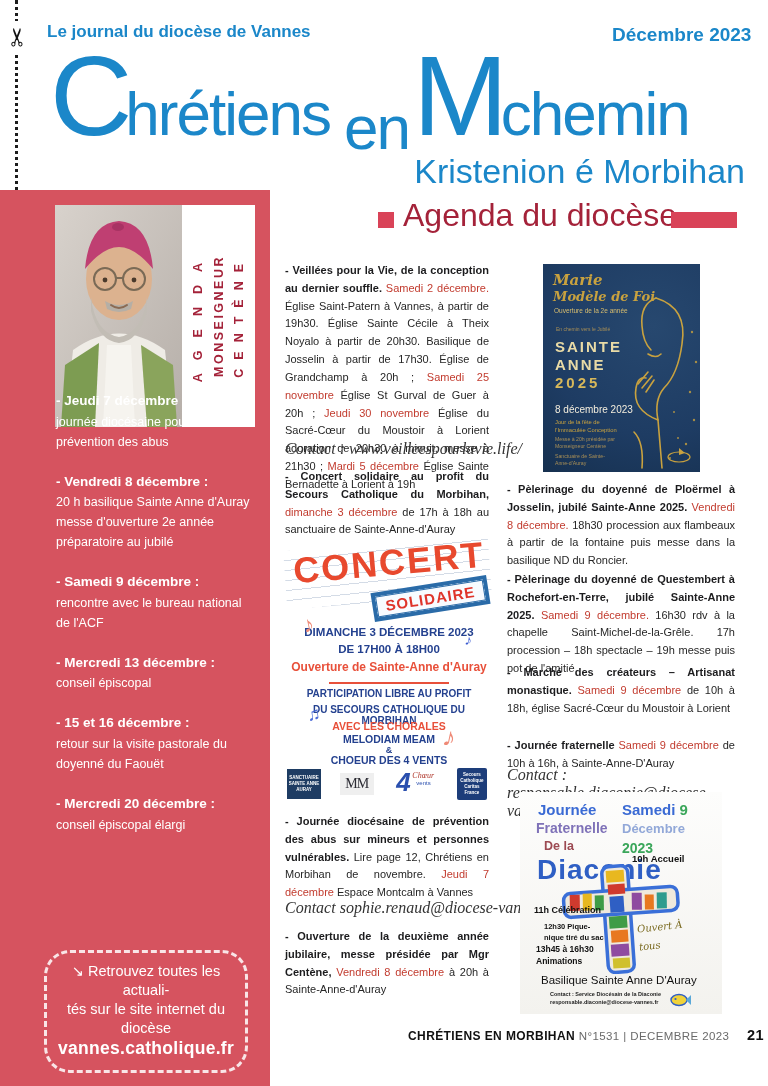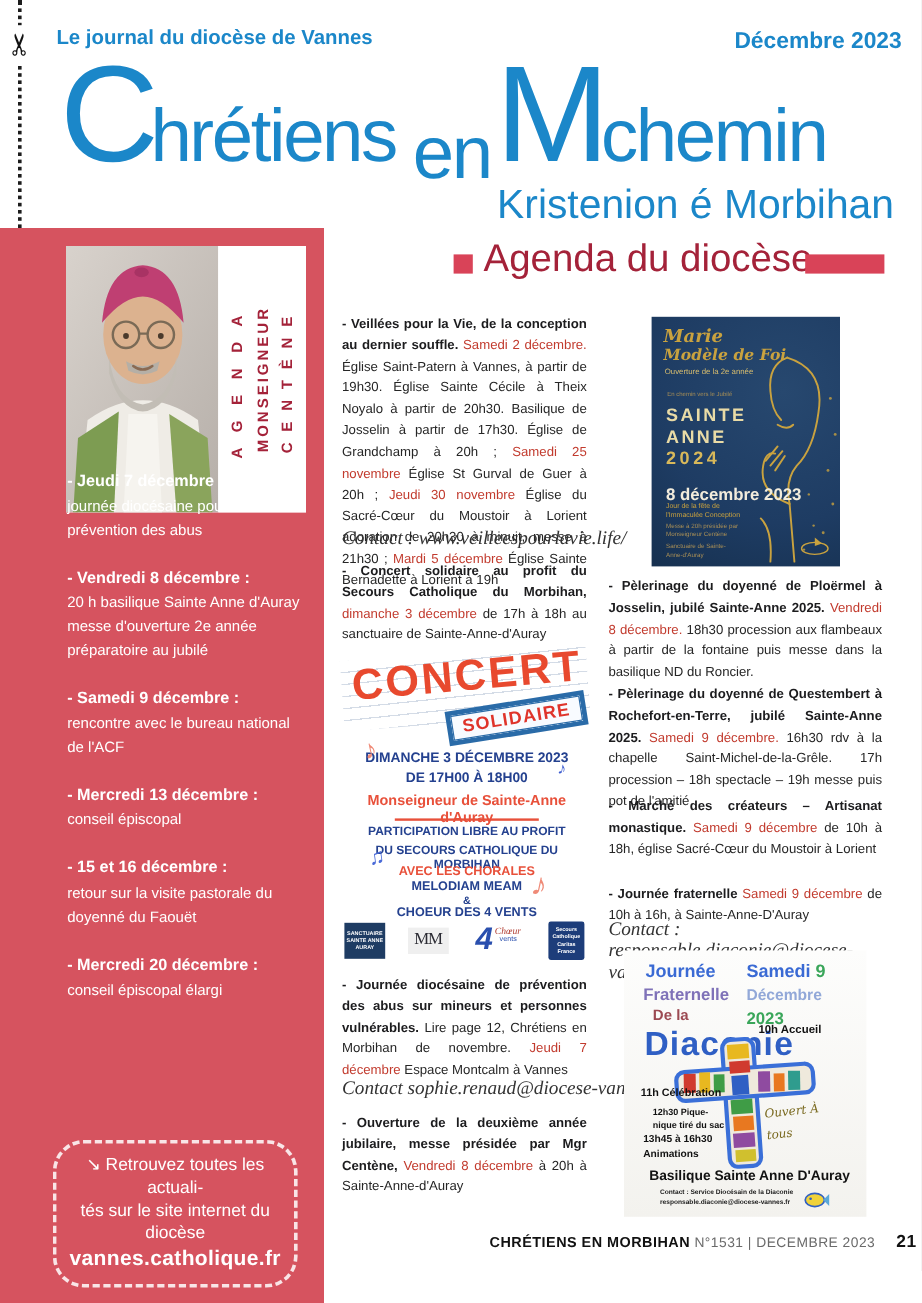--- a/index.html
+++ b/index.html
@@ -86,21 +86,21 @@
   
   .sa-poster { position:absolute; left:543px; top:264px; width:157px; height:208px;
     background:radial-gradient(circle at 70% 30%, #27486f, #1e3c63 60%, #16304f); overflow:hidden; color:#c9a23f; }
   .sa-t1 { position:absolute; left:10px; top:7px;  font-family:"DejaVu Serif", serif; font-style:italic; font-weight:bold; font-size:15px; }
   .sa-t2 { position:absolute; left:10px; top:25px; font-family:"DejaVu Serif", serif; font-style:italic; font-weight:bold; font-size:13px; }
   .sa-t3 { position:absolute; left:11px; top:43px; font-size:6.5px; color:#d8bd6e; }
   .sa-t4 { position:absolute; left:13px; top:62px; font-size:5px; color:#a98f56; }
   .sa-b1 { position:absolute; left:12px; top:74px;  font-size:15px; font-weight:bold; letter-spacing:2px; color:#e9dba6; }
   .sa-b2 { position:absolute; left:12px; top:92px;  font-size:15px; font-weight:bold; letter-spacing:2px; color:#e9dba6; }
   .sa-yr { position:absolute; left:12px; top:110px; font-size:15px; font-weight:bold; letter-spacing:3px; color:#d8b85a; }
-  .sa-d1 { position:absolute; left:12px; top:140px; font-size:14px; font-weight:bold; color:#f2ecdc; }
+  .sa-d1 { position:absolute; left:12px; top:140px; font-size:10px; font-weight:normal; color:#f2ecdc; }
   .sa-d2 { position:absolute; left:12px; top:154px; width:70px; font-size:5.8px; color:#c9a23f; line-height:1.4; }
   .sa-i1 { position:absolute; left:12px; top:172px; width:62px; font-size:5.2px; color:#a98f56; line-height:1.4; }
   .sa-i2 { position:absolute; left:12px; top:189px; width:62px; font-size:5.2px; color:#a98f56; line-height:1.4; }
   .sa-mary { position:absolute; right:-4px; top:28px; }
   .sa-boat { position:absolute; right:8px; bottom:8px; }
   
   .dc-poster { position:absolute; left:520px; top:792px; width:202px; height:222px;
     background:linear-gradient(180deg,#fdfdfc,#f3f2ee); }
   .dc-j  { position:absolute; left:18px;  top:9px;  color:#3a6ad4; font-weight:bold; font-size:15px; }
   .dc-f  { position:absolute; left:16px;  top:28px; color:#7f72b8; font-weight:bold; font-size:14px; }
@@ -110,21 +110,21 @@
   .dc-dec { position:absolute; left:102px; top:29px; color:#92a8d8; font-weight:bold; font-size:13px; }
   .dc-yr  { position:absolute; left:102px; top:48px; color:#3aa65a; font-weight:bold; font-size:14px; }
   .dc-big { position:absolute; left:17px;  top:62px; color:#2f5fc4; font-weight:bold; font-size:28px; letter-spacing:1px; }
   .dc-t1  { position:absolute; left:112px; top:61px;  color:#111; font-weight:bold; font-size:9.5px; }
   .dc-cross { position:absolute; left:35px; top:72px; }
   .dc-t2  { position:absolute; left:14px; top:113px; color:#111; font-weight:bold; font-size:9px; }
   .dc-t3  { position:absolute; left:24px; top:130px; width:62px; color:#111; font-weight:bold; font-size:7.5px; line-height:1.4; }
   .dc-t4  { position:absolute; left:16px; top:152px; width:70px; color:#111; font-weight:bold; font-size:8.5px; line-height:1.4; }
   .dc-open{ position:absolute; left:118px; top:126px; width:48px; color:#7a6a20; font-style:italic; font-size:10px;
     font-family:"DejaVu Serif", serif; transform:rotate(-6deg); line-height:1.8; }
-  .dc-ven { position:absolute; left:21px; top:182px; color:#111; font-weight:bold; font-size:11.5px; }
+  .dc-ven { position:absolute; left:21px; top:182px; color:#111; font-weight:normal; font-size:11.5px; }
   .dc-c1  { position:absolute; left:30px; top:199px; color:#222; font-weight:bold; font-size:5.5px; }
   .dc-c2  { position:absolute; left:30px; top:207px; color:#222; font-weight:bold; font-size:5.5px; }
   .dc-fish { position:absolute; left:148px; bottom:6px; }
   
   .footer { position:absolute; left:408px; top:1027px; font-size:11.5px; color:#6a6a6a; letter-spacing:.4px;text-align:right; }
   .footer .ft-title { color:#111; font-weight:bold; font-size:12px; }
   .footer .ft-page  { color:#111; font-weight:bold; font-size:14.5px; margin-left:14px; }
 </style>
 </head>
 <body>
@@ -214,21 +214,21 @@
   <div class="article mid" style="top:262px;"><span class="seg-bold">- Veillées pour la Vie, de la conception au dernier souffle. </span><span class="seg-red">Samedi 2 décembre.</span><span class="seg-normal"> Église Saint-Patern à Vannes, à partir de 19h30. Église Sainte Cécile à Theix Noyalo à partir de 20h30. Basilique de Josselin à partir de 17h30. Église de Grandchamp à 20h ; </span><span class="seg-red">Samedi 25 novembre</span><span class="seg-normal"> Église St Gurval de Guer à 20h ; </span><span class="seg-red">Jeudi 30 novembre</span><span class="seg-normal"> Église du Sacré-Cœur du Moustoir à Lorient adoration de 20h30 à minuit, messe à 21h30 ; </span><span class="seg-red">Mardi 5 décembre</span><span class="seg-normal"> Église Sainte Bernadette à Lorient à 19h</span></div>
   <div class="contact" style="left:285px; top:440px;">Contact : www.veilleespourlavie.life/</div>
   <div class="article mid" style="top:468px;"><span class="seg-bold">- Concert solidaire au profit du Secours Catholique du Morbihan, </span><span class="seg-red">dimanche 3 décembre</span><span class="seg-normal"> de 17h à 18h au sanctuaire de Sainte-Anne-d'Auray</span></div>
 
   <div class="concert">
     <div class="staff"></div>
     <div class="concert-title">CONCERT</div>
     <div class="stamp">SOLIDAIRE</div>
     <div class="cline c-blue c1">DIMANCHE 3 DÉCEMBRE 2023</div>
     <div class="cline c-blue c2">DE 17H00 À 18H00</div>
-    <div class="cline c-red c3">Monseigneur de Sainte-Anne d'Auray</div>
+    <div class="cline c-red c3">Ouverture de Sainte-Anne d'Auray</div>
     <div class="c-div"></div>
     <div class="cline c-blue c4">PARTICIPATION LIBRE AU PROFIT</div>
     <div class="cline c-blue c5">DU SECOURS CATHOLIQUE DU MORBIHAN</div>
     <div class="cline c-red c6">AVEC LES CHORALES</div>
     <div class="cline c-blue c7">MELODIAM MEAM</div>
     <div class="cline c-blue c8">&amp;</div>
     <div class="cline c-blue c9">CHOEUR DES 4 VENTS</div>
     <span class="note n1">♪</span>
     <span class="note n2">♪</span>
     <span class="note n3">♫</span>
@@ -269,21 +269,21 @@
         <circle cx="74" cy="146" r="1"></circle>
           <circle cx="66" cy="166" r="1"></circle>
       </g>
     </svg>
     <div class="sa-t1">Marie</div>
     <div class="sa-t2">Modèle de Foi</div>
     <div class="sa-t3">Ouverture de la 2e année</div>
     <div class="sa-t4">En chemin vers le Jubilé</div>
     <div class="sa-b1">SAINTE</div>
     <div class="sa-b2">ANNE</div>
-    <div class="sa-yr">2024</div>
+    <div class="sa-yr">2025</div>
     <div class="sa-d1">8 décembre 2023</div>
     <div class="sa-d2">Jour de la fête de l'Immaculée Conception</div>
     <div class="sa-i1">Messe à 20h présidée par Monseigneur Centène</div>
     <div class="sa-i2">Sanctuaire de Sainte-Anne-d'Auray</div>
     <svg class="sa-boat" width="26" height="18" viewBox="0 0 26 18" xmlns="http://www.w3.org/2000/svg">
       <ellipse cx="13" cy="11" rx="11" ry="5" fill="none" stroke="#c9a23f" stroke-width="1.2"></ellipse>
       <path d="M13 9 L13 2 L19 7 Z" fill="#c9a23f"></path>
     </svg>
   </div>
 

